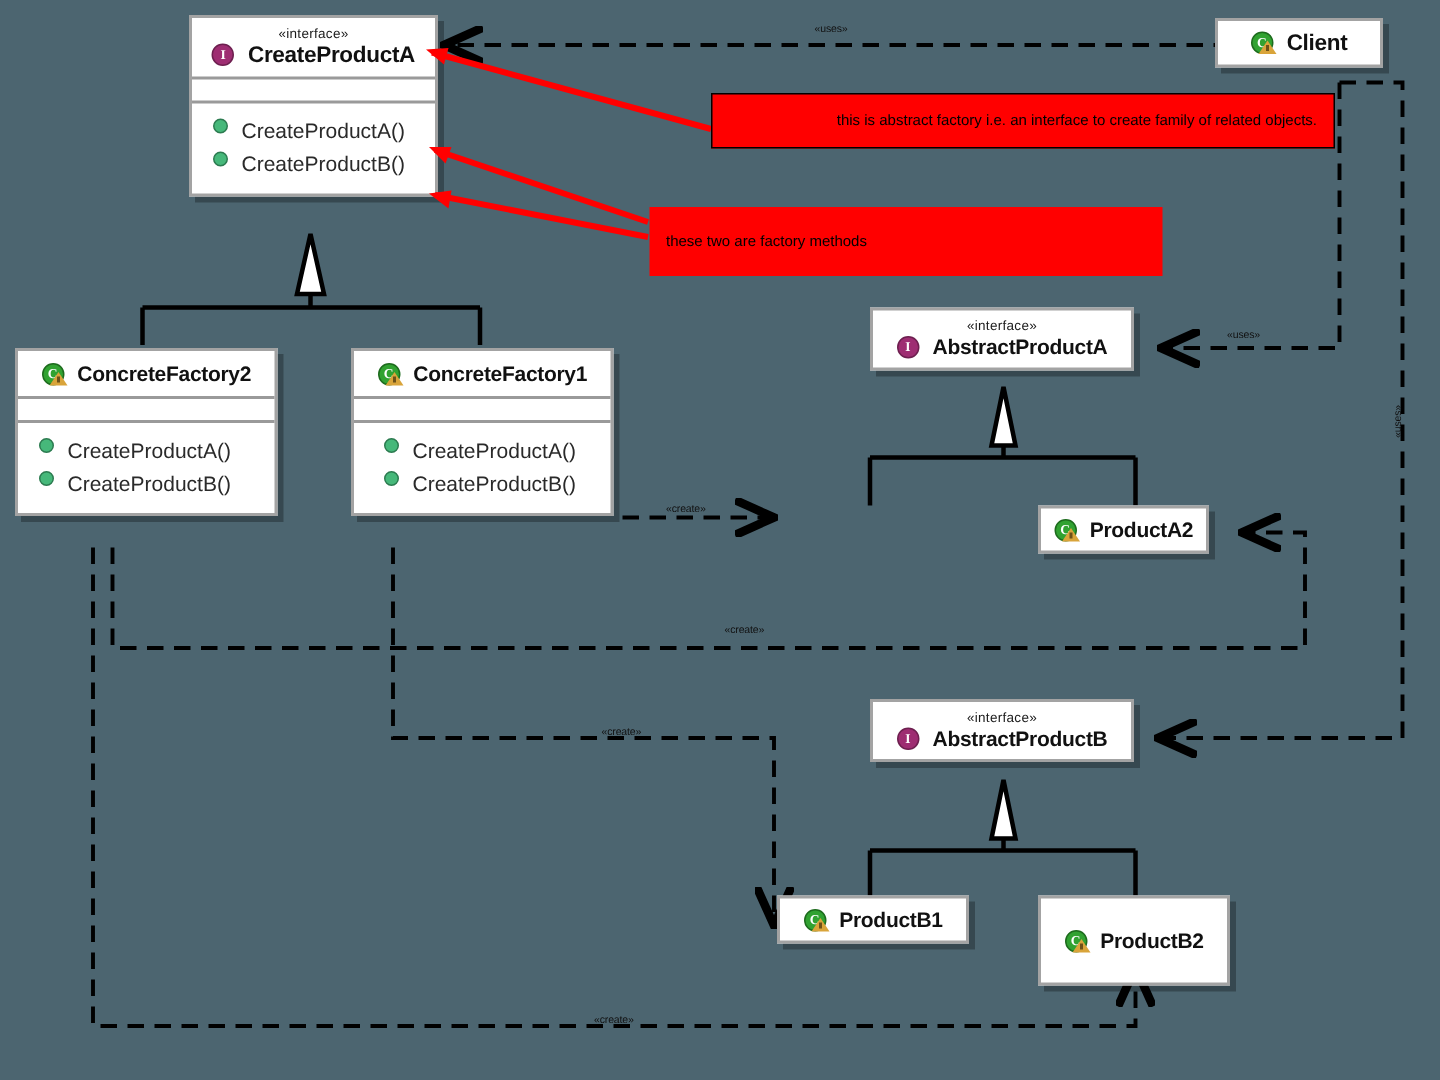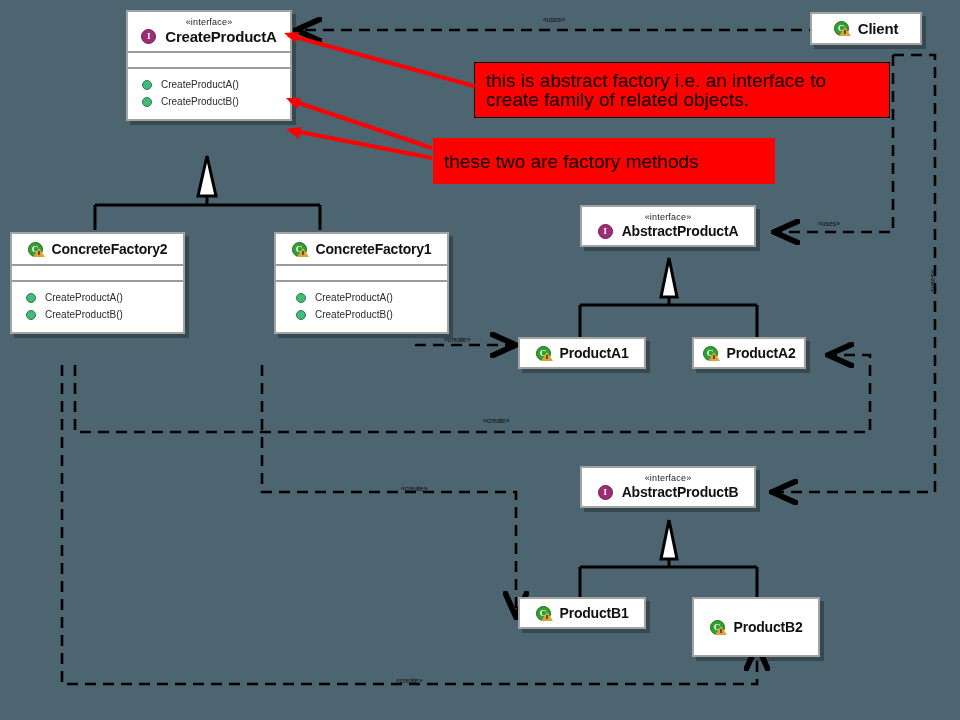--- a/index.html
+++ b/index.html
@@ -51,24 +51,24 @@
     white-space: nowrap;
     letter-spacing: -.2px;
   }
   .cname.small { font-size: 14px; }
 
   .divider { height: 2px; background: #9a9a9a; }
   .emptycomp { height: 14px; }
   .ops { padding: 7px 0 9px 0; }
   .op {
     display: flex;
-    align-items: flex-end;
+    align-items: flex-start;
     gap: 9px;
     padding: 3px 0 3px 14px;
-    font-size: 10px;
+    font-size: 14px;
     color: #2a2a2a;
     white-space: nowrap;
   }
 
   
   .ico { position: relative; width: 17px; height: 15px; flex: 0 0 17px; }
   .ico-interface .disc {
     position: absolute; left: 0; top: 0;
     width: 15px; height: 15px; border-radius: 50%;
     background: #9e2d72; border: 1px solid #6d1f4f;
@@ -101,23 +101,24 @@
     background: #46b87a; border: 1px solid #2c7b50;
     flex: 0 0 10px;
   }
 
   
   .callout {
     position: absolute;
     background: #ff0000;
     border: 1px solid #000000;
     color: #000000;
-    font-size: 19px;
+    font-size: 10px;
     line-height: 19px;
     padding: 8px 11px;
+    text-align: right;
   }
   .callout.noborder { border: none; }
 
   
   .wlabel {
     position: absolute;
     font-size: 7px;
     color: #111111;
     white-space: nowrap;
     line-height: 8px;
@@ -225,21 +226,21 @@
         <span class="dot"></span>
         <span>CreateProductA()</span>
       </div>
       <div class="op">
         <span class="dot"></span>
         <span>CreateProductB()</span>
       </div>
     </div>
   </div>
 
-  <div class="umlbox" style="left:234px; top:232px; width:175px;margin-left:40px;">
+  <div class="umlbox" style="left:234px; top:232px; width:175px;">
     <div class="hdr" style="padding:7px 8px;">
       <div class="titleline">
         <span class="ico ico-class">
           <span class="disc">C</span>
           <span class="tri"></span>
         </span>
         <span class="cname small">ConcreteFactory1</span>
       </div>
     </div>
     <div class="divider"></div>
@@ -262,31 +263,20 @@
       <div class="stereo">«interface»</div>
       <div class="titleline">
         <span class="ico ico-interface">
           <span class="disc">I</span>
         </span>
         <span class="cname small">AbstractProductA</span>
       </div>
     </div>
   </div>
 
-  <div class="umlbox" style="left:518px; top:337px; width:128px;">
-    <div class="hdr" style="padding:6px 8px;">
-      <div class="titleline">
-        <span class="ico ico-class">
-          <span class="disc">C</span>
-          <span class="tri"></span>
-        </span>
-        <span class="cname small">ProductA1</span>
-      </div>
-    </div>
-  </div>
 
   <div class="umlbox" style="left:692px; top:337px; width:114px;">
     <div class="hdr" style="padding:6px 8px;">
       <div class="titleline">
         <span class="ico ico-class">
           <span class="disc">C</span>
           <span class="tri"></span>
         </span>
         <span class="cname small">ProductA2</span>
       </div>

